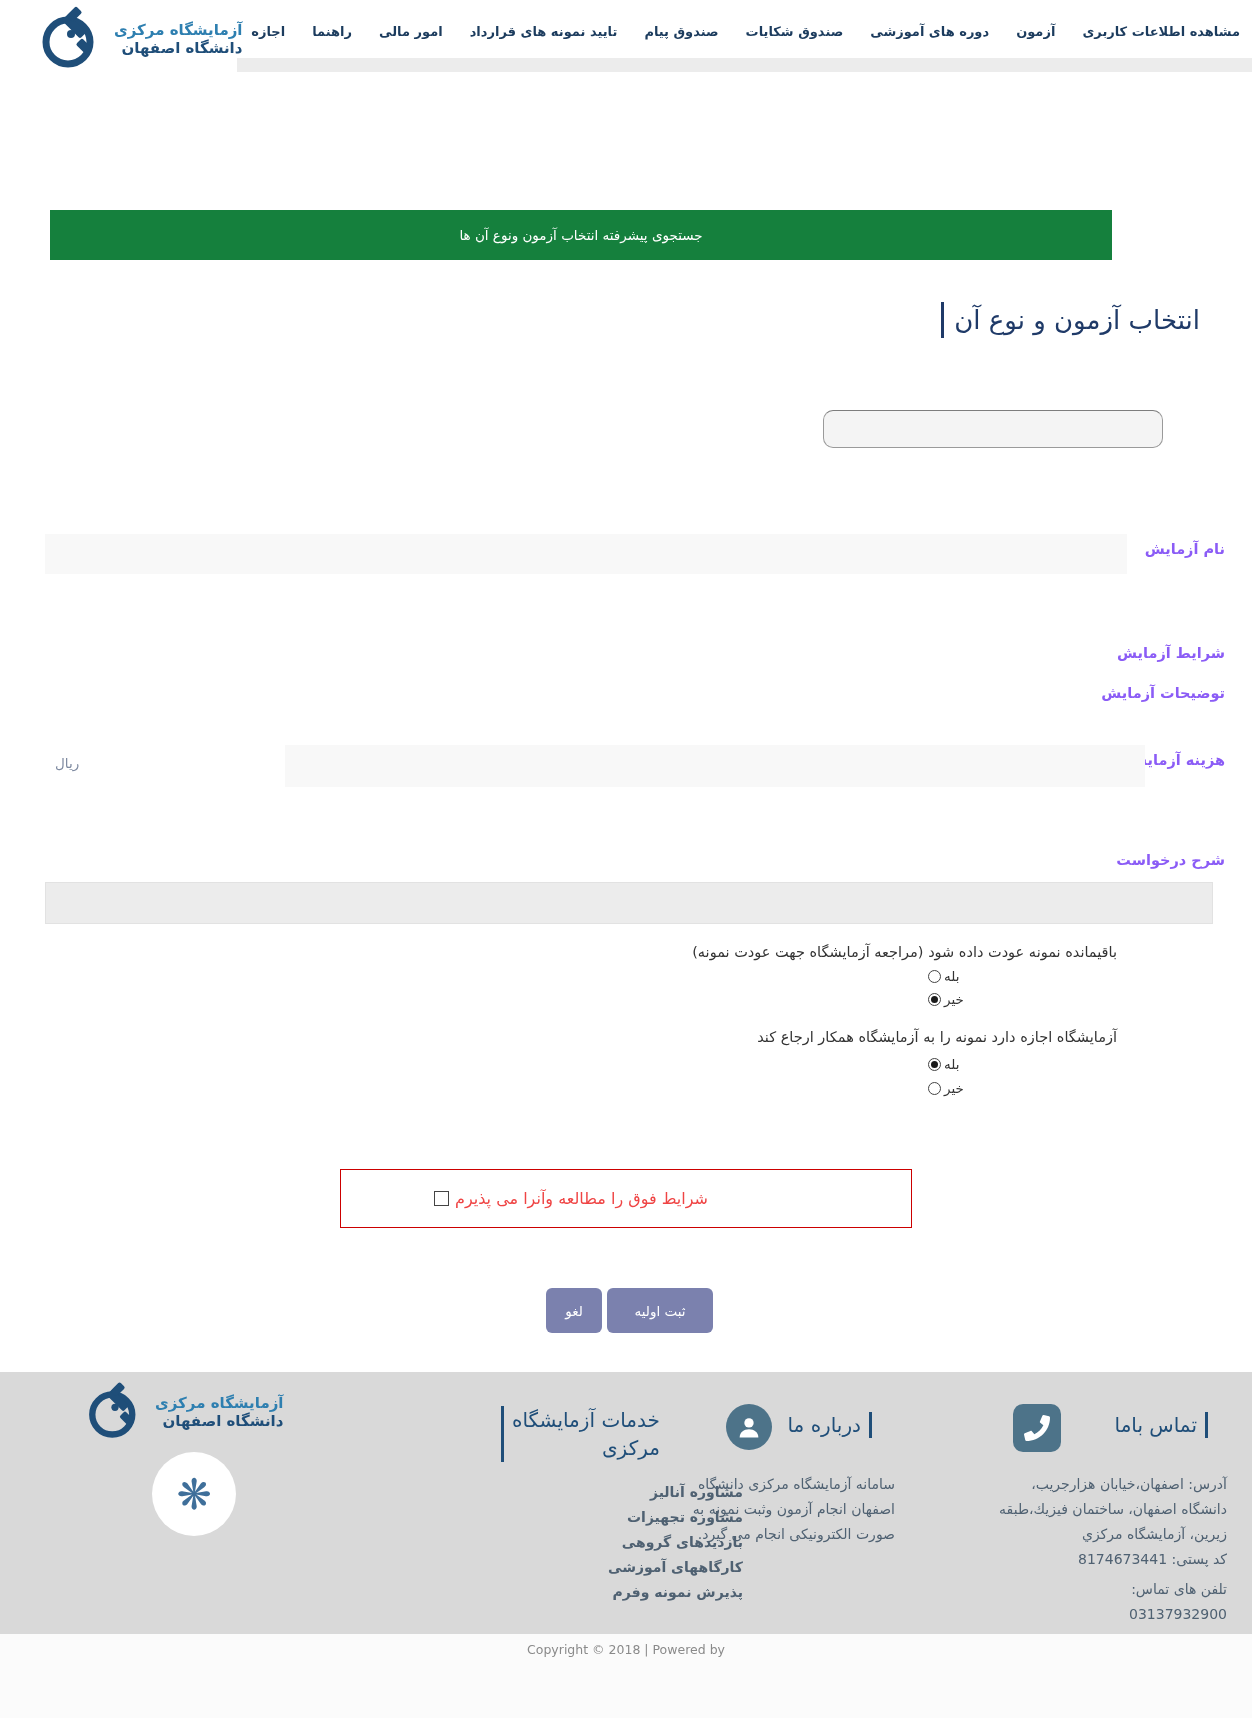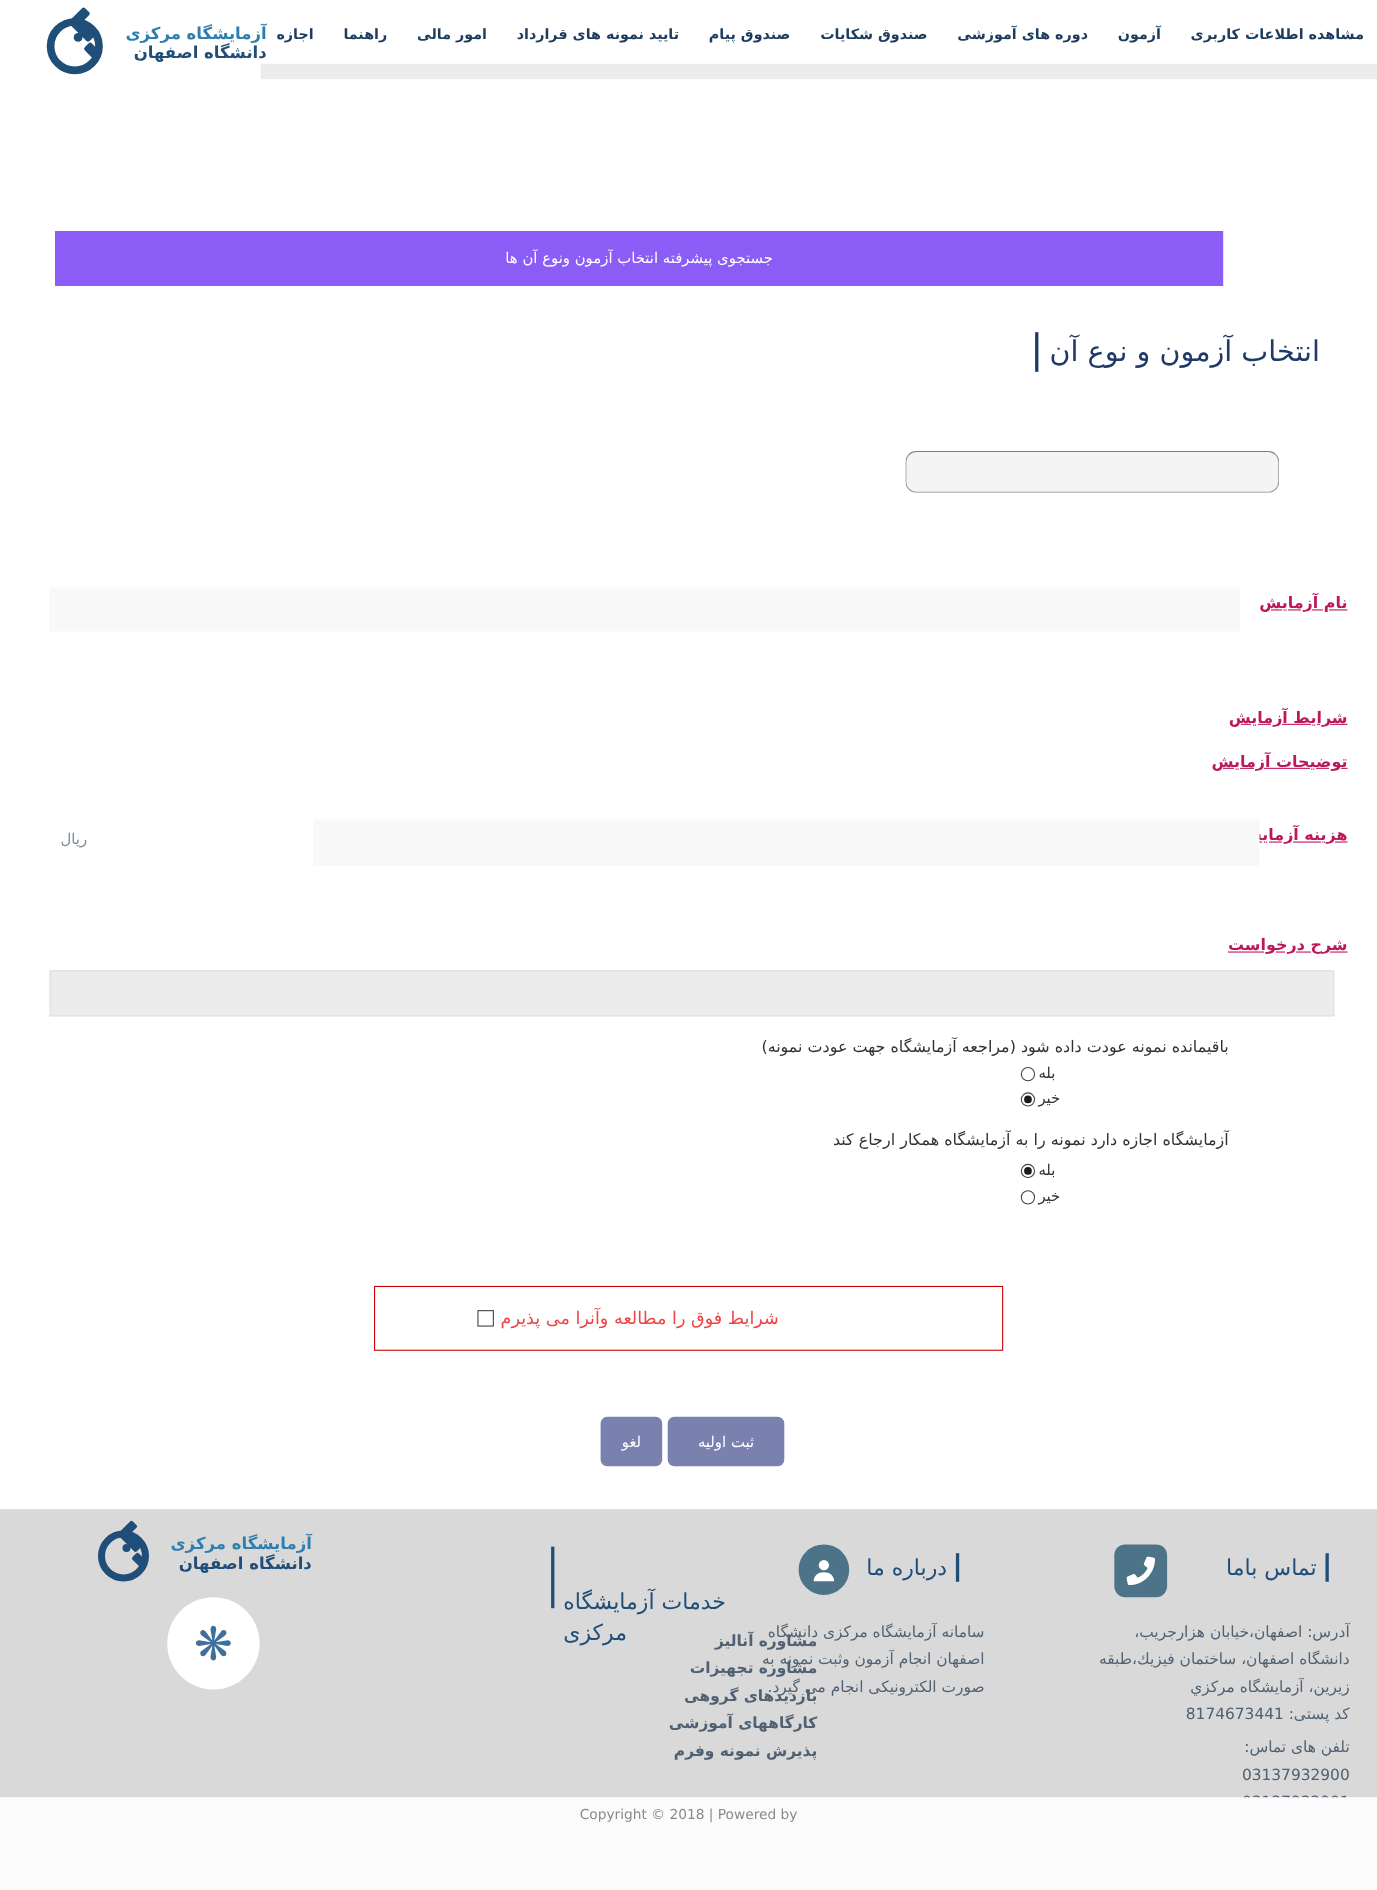--- a/index.html
+++ b/index.html
@@ -10,32 +10,32 @@
 
   
   .logo-wrap { left:38px; top:4px; display:flex; flex-direction:row; align-items:center; direction:ltr; gap:10px; }
   .logo-text-line1 { color:#2e7fb0; font-weight:bold; font-size:15px; text-align:right; }
   .logo-text-line2 { color:#1f4e79; font-weight:bold; font-size:15px; text-align:right; }
   .nav { left:240px; top:24px; width:1000px; display:flex; flex-direction:row-reverse; justify-content:flex-start; gap:27px; direction:ltr; }
   .nav-item { color:#1c3c5e; font-size:13px; font-weight:bold; white-space:nowrap; cursor:pointer; }
   .nav-strip { left:237px; top:58px; width:1015px; height:14px; background:#ececec; }
 
   
-  .banner { left:50px; top:210px; width:1062px; height:50px; background:#8b5cf6; color:#fff;
+  .banner { left:50px; top:210px; width:1062px; height:50px; background:#15803d; color:#fff;
             display:flex; align-items:center; justify-content:center; font-size:13.5px; }
 
   
   .page-title { top:302px; right:52px; display:flex; direction:ltr; align-items:center; gap:10px; }
   .title-bar { width:3px; height:36px; background:#1f3a68; }
   .page-title-text { color:#1f3a68; font-size:26px; }
 
   
   .select-box { left:823px; top:410px; width:340px; height:38px; background:#f4f4f4;
                 border:1px solid #9a9a9a; border-top-color:#7d7d7d; border-radius:10px; }
-  .field-label { color:#be185d; font-size:14.5px; font-weight:bold; white-space:nowrap;text-decoration:underline; }
+  .field-label { color:#8b5cf6; font-size:14.5px; font-weight:bold; white-space:nowrap; }
   .strip { background:#f8f8f8; }
   .textarea-strip { background:#ececec; border:1px solid #e2e2e2; }
   .question { color:#333; font-size:14.5px; white-space:nowrap; }
   .radio-row { display:flex; direction:ltr; align-items:center; gap:3px; cursor:pointer; }
   .radio-circle { width:13px; height:13px; border:1px solid #444; border-radius:50%; background:#fff;
                   display:inline-flex; align-items:center; justify-content:center; }
   .radio-circle.checked::after { content:""; width:7px; height:7px; border-radius:50%; background:#1a1a1a; }
   .radio-label { color:#333; font-size:13.5px; }
   .agree-box { left:340px; top:1169px; width:572px; height:59px; border:1px solid #cc0000; background:#fff;
                display:flex; direction:ltr; align-items:center; justify-content:center; padding-right:110px; gap:6px; }
@@ -51,21 +51,21 @@
   .footer-bg { left:0; top:1372px; width:1252px; height:262px; background:#d9d9d9; }
   .f-heading { display:flex; direction:ltr; align-items:center; gap:8px; }
   .f-heading-text { color:#1f4e79; font-size:20px; white-space:nowrap; }
   .f-bar { width:3px; height:26px; background:#1f4e79; }
   .icon-tile { width:48px; height:48px; border-radius:10px; background:#4d7389; display:flex; align-items:center; justify-content:center; }
   .icon-circle { width:46px; height:46px; border-radius:50%; background:#4d7389; display:flex; align-items:center; justify-content:center; }
   .f-text { color:#4f6172; font-size:14px; line-height:25px; text-align:right; }
   .services-list div { line-height:25px; cursor:pointer; }
   .services-heading { display:flex; direction:ltr; gap:8px; }
   .services-heading .f-bar2 { width:3px; height:56px; background:#1f4e79; }
-  .services-heading-text { color:#1f4e79; font-size:20px; line-height:28px; text-align:left; direction:rtl;margin-top:36px; }
+  .services-heading-text { color:#1f4e79; font-size:20px; line-height:28px; text-align:right; direction:rtl; }
   .emblem { width:84px; height:84px; border-radius:50%; background:#fff; display:flex; align-items:center;
             justify-content:center; color:#3f6f9a; font-size:42px; }
   .copy-strip { left:0; top:1634px; width:1252px; height:84px; background:#fbfbfb; display:flex; justify-content:center; }
   .copy-text { margin-top:8px; color:#8a8a8a; font-size:12.5px; direction:ltr; }
 </style>
 </head>
 <body>
 
 <div id="page">
 

